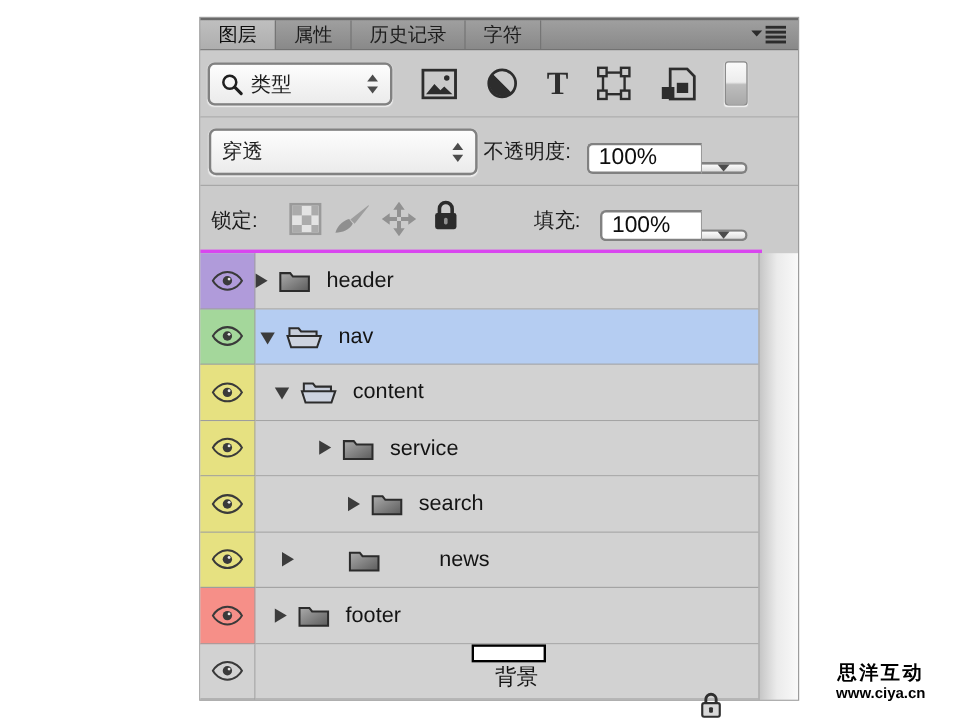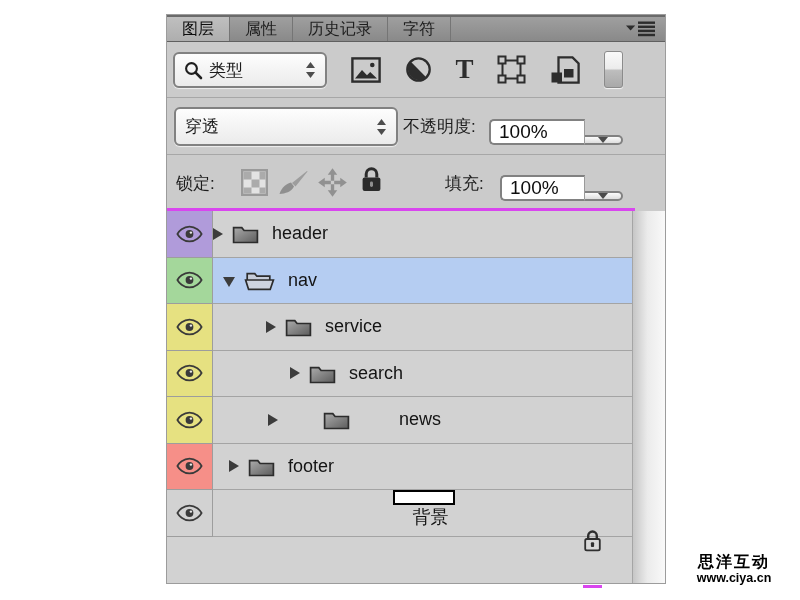--- a/index.html
+++ b/index.html
@@ -268,31 +268,53 @@
     </div>
   </div>
       <div class="lrow">
     <div class="eye-cell" style="background: rgb(164, 215, 155);">
       <svg width="27" height="18" viewBox="0 0 27 18">
         <path d="M13.5 1.6 C7.2 1.6 2.8 6.3 1.4 9 C2.8 11.7 7.2 16.4 13.5 16.4 C19.8 16.4 24.2 11.7 25.6 9 C24.2 6.3 19.8 1.6 13.5 1.6 Z" fill="none" stroke="#3a3a3a" stroke-width="1.7"></path>
         <circle cx="13.5" cy="9" r="3.9" fill="#3a3a3a"></circle>
         <circle cx="14.9" cy="7.6" r="1.2" fill="#e9e9e9"></circle>
       </svg>
     </div>
-    <div class="row-content selected" style="padding-left: 10px;">
+    <div class="row-content selected" style="padding-left: 4px;">
       <span class="tri down"></span>
 
       <span class="folder">
         <svg width="31" height="21" viewBox="0 0 31 21">
           <path d="M3.2 14 V3.6 h7.6 l2.1 2.6 h12.9 v4.5" fill="#c7cdd9" stroke="#2c2c2c" stroke-width="1.7"></path>
           <path d="M1.6 10 H29.4 L26.2 19.4 H4.6 Z" fill="#cdd3df" stroke="#2c2c2c" stroke-width="1.7"></path>
         </svg>
       </span>
 
       <span class="layer-name">nav</span>
+
+    </div>
+  </div>
+      <div class="lrow">
+    <div class="eye-cell" style="background: rgb(230, 225, 129);">
+      <svg width="27" height="18" viewBox="0 0 27 18">
+        <path d="M13.5 1.6 C7.2 1.6 2.8 6.3 1.4 9 C2.8 11.7 7.2 16.4 13.5 16.4 C19.8 16.4 24.2 11.7 25.6 9 C24.2 6.3 19.8 1.6 13.5 1.6 Z" fill="none" stroke="#3a3a3a" stroke-width="1.7"></path>
+        <circle cx="13.5" cy="9" r="3.9" fill="#3a3a3a"></circle>
+        <circle cx="14.9" cy="7.6" r="1.2" fill="#e9e9e9"></circle>
+      </svg>
+    </div>
+    <div class="row-content" style="padding-left: 16px;">
+      <span class="tri down"></span>
+
+      <span class="folder">
+        <svg width="31" height="21" viewBox="0 0 31 21">
+          <path d="M3.2 14 V3.6 h7.6 l2.1 2.6 h12.9 v4.5" fill="#c7cdd9" stroke="#2c2c2c" stroke-width="1.7"></path>
+          <path d="M1.6 10 H29.4 L26.2 19.4 H4.6 Z" fill="#cdd3df" stroke="#2c2c2c" stroke-width="1.7"></path>
+        </svg>
+      </span>
+
+      <span class="layer-name">content</span>
 
     </div>
   </div>
       <div class="lrow">
     <div class="eye-cell" style="background: rgb(230, 225, 129);">
       <svg width="27" height="18" viewBox="0 0 27 18">
         <path d="M13.5 1.6 C7.2 1.6 2.8 6.3 1.4 9 C2.8 11.7 7.2 16.4 13.5 16.4 C19.8 16.4 24.2 11.7 25.6 9 C24.2 6.3 19.8 1.6 13.5 1.6 Z" fill="none" stroke="#3a3a3a" stroke-width="1.7"></path>
         <circle cx="13.5" cy="9" r="3.9" fill="#3a3a3a"></circle>
         <circle cx="14.9" cy="7.6" r="1.2" fill="#e9e9e9"></circle>
       </svg>
@@ -342,21 +364,21 @@
     </div>
   </div>
       <div class="lrow">
     <div class="eye-cell" style="background: rgb(230, 225, 129);">
       <svg width="27" height="18" viewBox="0 0 27 18">
         <path d="M13.5 1.6 C7.2 1.6 2.8 6.3 1.4 9 C2.8 11.7 7.2 16.4 13.5 16.4 C19.8 16.4 24.2 11.7 25.6 9 C24.2 6.3 19.8 1.6 13.5 1.6 Z" fill="none" stroke="#3a3a3a" stroke-width="1.7"></path>
         <circle cx="13.5" cy="9" r="3.9" fill="#3a3a3a"></circle>
         <circle cx="14.9" cy="7.6" r="1.2" fill="#e9e9e9"></circle>
       </svg>
     </div>
-    <div class="row-content" style="padding-left: 55px; gap: 36px;">
+    <div class="row-content" style="padding-left: 22px; gap: 36px;">
       <span class="tri right"></span>
       <span class="folder">
         <svg width="27" height="21" viewBox="0 0 27 21">
           <defs>
                 <linearGradient id="fgrad" x1="0" y1="0" x2="1" y2="1">
             <stop offset="0" stop-color="#ababab"></stop>
                   <stop offset="1" stop-color="#5c5c5c"></stop>
           </linearGradient>
               </defs>
           <path d="M1.6 4.6 h8.2 l2.3 2.9 h13.3 v12 H1.6 Z" fill="url(#fgrad)" stroke="#2c2c2c" stroke-width="1.7"></path>

